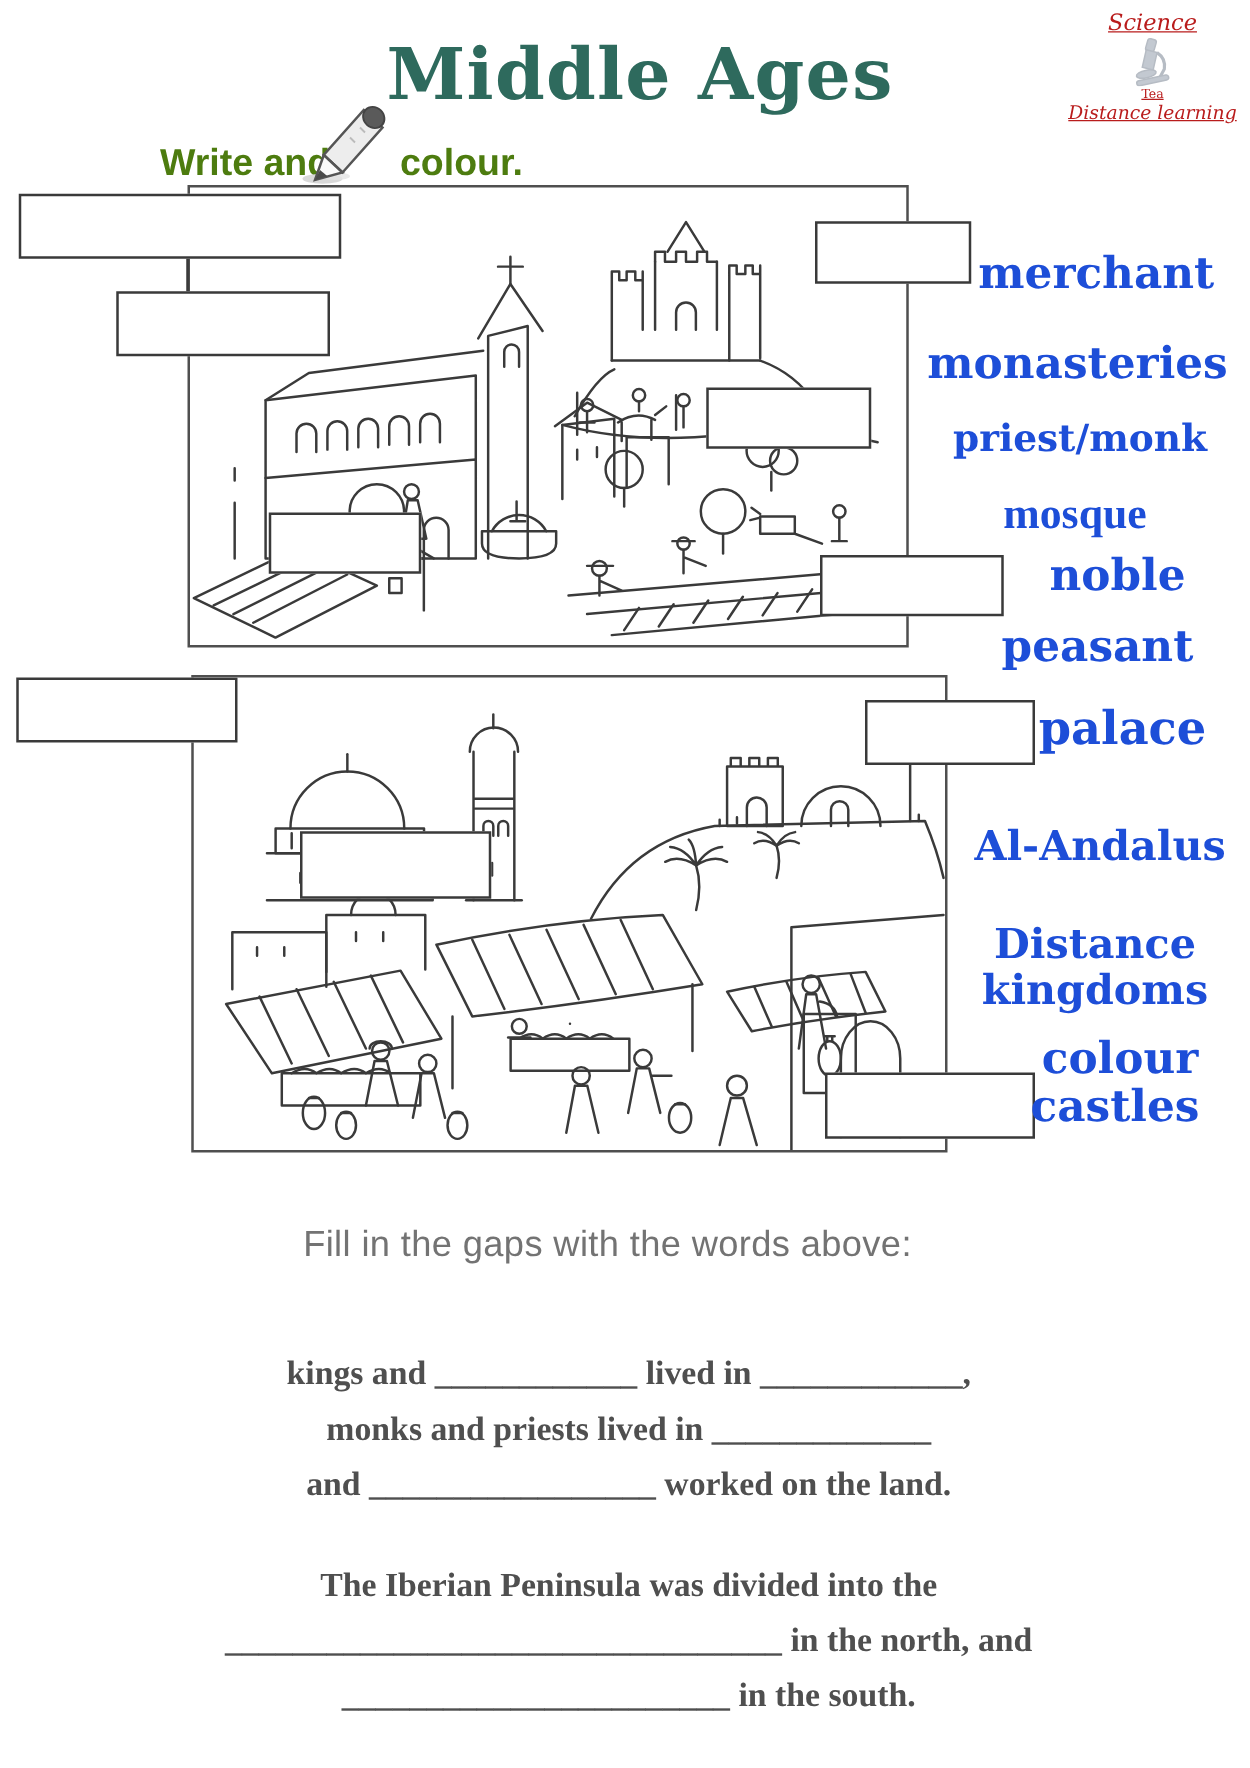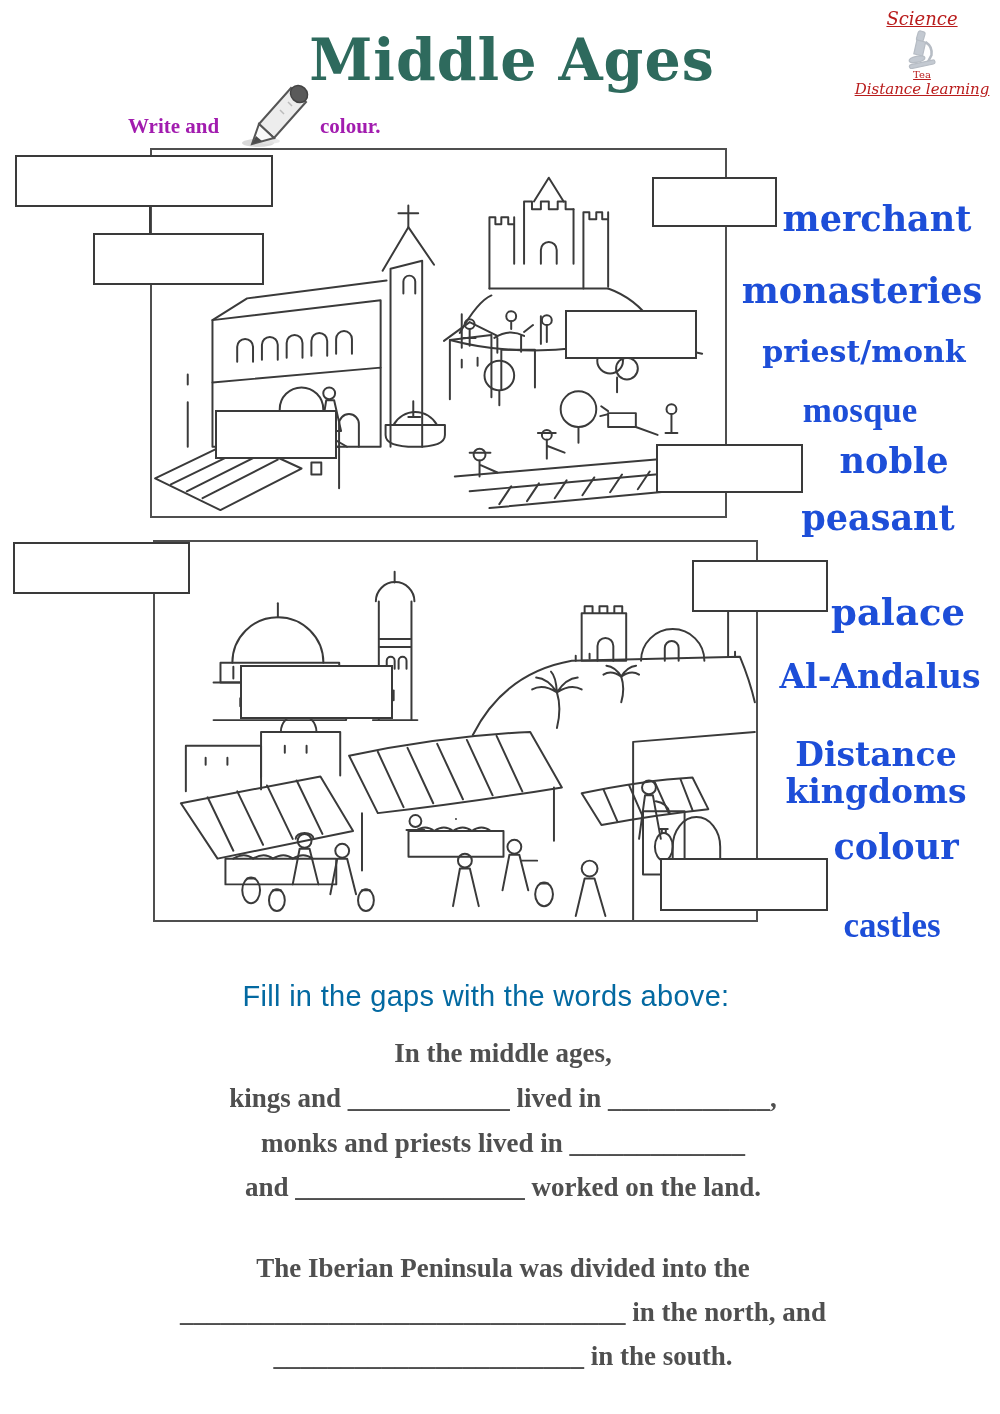--- a/index.html
+++ b/index.html
@@ -3,22 +3,22 @@
 <meta charset="utf-8">
 <style>
   html,body{margin:0;padding:0;background:#fff;}
   #page{position:relative;width:1000px;height:1414px;background:#ffffff;overflow:hidden;
         font-family:"Liberation Sans",sans-serif;}
 
   
   .title{position:absolute;top:26px;left:512px;transform:translateX(-50%);
          font-family:"DejaVu Serif",serif;font-weight:bold;font-size:57px;
          color:#2e6a5d;letter-spacing:1px;white-space:nowrap;}
-  .instr{position:absolute;font-size:21px;font-weight:bold;color:#a21caf;
-         font-family:Liberation Serif, serif;}
+  .instr{position:absolute;font-size:30px;font-weight:bold;color:#4d7c0f;
+         font-family:Liberation Sans, sans-serif;}
   .instr-left{top:114px;left:128px;}
   .instr-right{top:114px;left:320px;}
   .pencil{position:absolute;top:80px;left:236px;}
 
   .logo{position:absolute;top:8px;left:852px;width:140px;text-align:center;color:#b91c1c;text-decoration:underline;}
   .logo .l1{font-family:"DejaVu Serif",serif;font-style:italic;font-size:18px;}
   .logo .l2{font-family:"DejaVu Serif",serif;font-size:10px;margin-top:-4px;text-align:center;}
   .logo .l3{font-family:"DejaVu Serif",serif;font-style:italic;font-size:15px;white-space:nowrap;}
 
   
@@ -43,29 +43,29 @@
 
   
   .word{position:absolute;transform:translateX(-50%);font-family:"DejaVu Serif",serif;
         font-weight:bold;color:#1d4ed8;white-space:nowrap;z-index:4;}
   .wd0{top:198px;left:877px;font-size:35px;}
   .wd1{top:270px;left:862px;font-size:35px;}
   .wd2{top:334px;left:864px;font-size:30px;}
   .wd3{top:391px;left:860px;font-size:35px;font-family:Liberation Serif, serif;}
   .wd4{top:440px;left:894px;font-size:35px;}
   .wd5{top:497px;left:878px;font-size:35px;}
-  .wd6{top:560px;left:898px;font-size:37px;margin-top:30px;}
+  .wd6{top:560px;left:898px;font-size:37px;}
   .wd7{top:657px;left:880px;font-size:33px;}
   .wd8{top:737px;left:876px;font-size:33px;white-space:normal;width:200px;text-align:center;line-height:1.12;}
   .wd9{top:826px;left:896px;font-size:35px;}
-  .wd10{top:906px;left:892px;font-size:35px;font-family:Liberation Serif, serif;}
+  .wd10{top:865px;left:892px;font-size:35px;}
 
   
   .gap-prompt{position:absolute;top:980px;left:486px;transform:translateX(-50%);
-              font-size:29px;color:#0369a1;font-family:"Liberation Sans",sans-serif;
+              font-size:29px;color:#737373;font-family:"Liberation Sans",sans-serif;
               font-weight:400;letter-spacing:.3px;white-space:nowrap;}
   .serifline{position:absolute;left:503px;transform:translateX(-50%);
              font-family:"Liberation Serif",serif;font-weight:bold;font-size:27px;
              color:#4f4f4f;white-space:nowrap;}
   .p1l0{top:1038px;} .p1l1{top:1083px;} .p1l2{top:1128px;} .p1l3{top:1172px;}
   .p2l0{top:1253px;} .p2l1{top:1297px;} .p2l2{top:1341px;}
 
   .sketch{stroke:#3a3a3a;fill:none;stroke-width:2;stroke-linecap:round;stroke-linejoin:round;}
 </style>
 </head>
@@ -319,21 +319,20 @@
   <div class="word wd3">mosque</div>
   <div class="word wd4">noble</div>
   <div class="word wd5">peasant</div>
   <div class="word wd6">palace</div>
   <div class="word wd7">Al-Andalus</div>
   <div class="word wd8">Distance kingdoms</div>
   <div class="word wd9">colour</div>
   <div class="word wd10">castles</div>
 
   <div class="gap-prompt">Fill in the gaps with the words above:</div>
-  <div class="serifline p1l0">In the middle ages,</div>
   <div class="serifline p1l1">kings and ____________ lived in ____________,</div>
   <div class="serifline p1l2">monks and priests lived in _____________</div>
   <div class="serifline p2l0">The Iberian Peninsula was divided into the</div>
   <div class="serifline p1l3">and _________________ worked on the land.</div>
   <div class="serifline p2l1">_________________________________ in the north, and</div>
   <div class="serifline p2l2">_______________________ in the south.</div>
 
 </div>
 
 </body></html>

